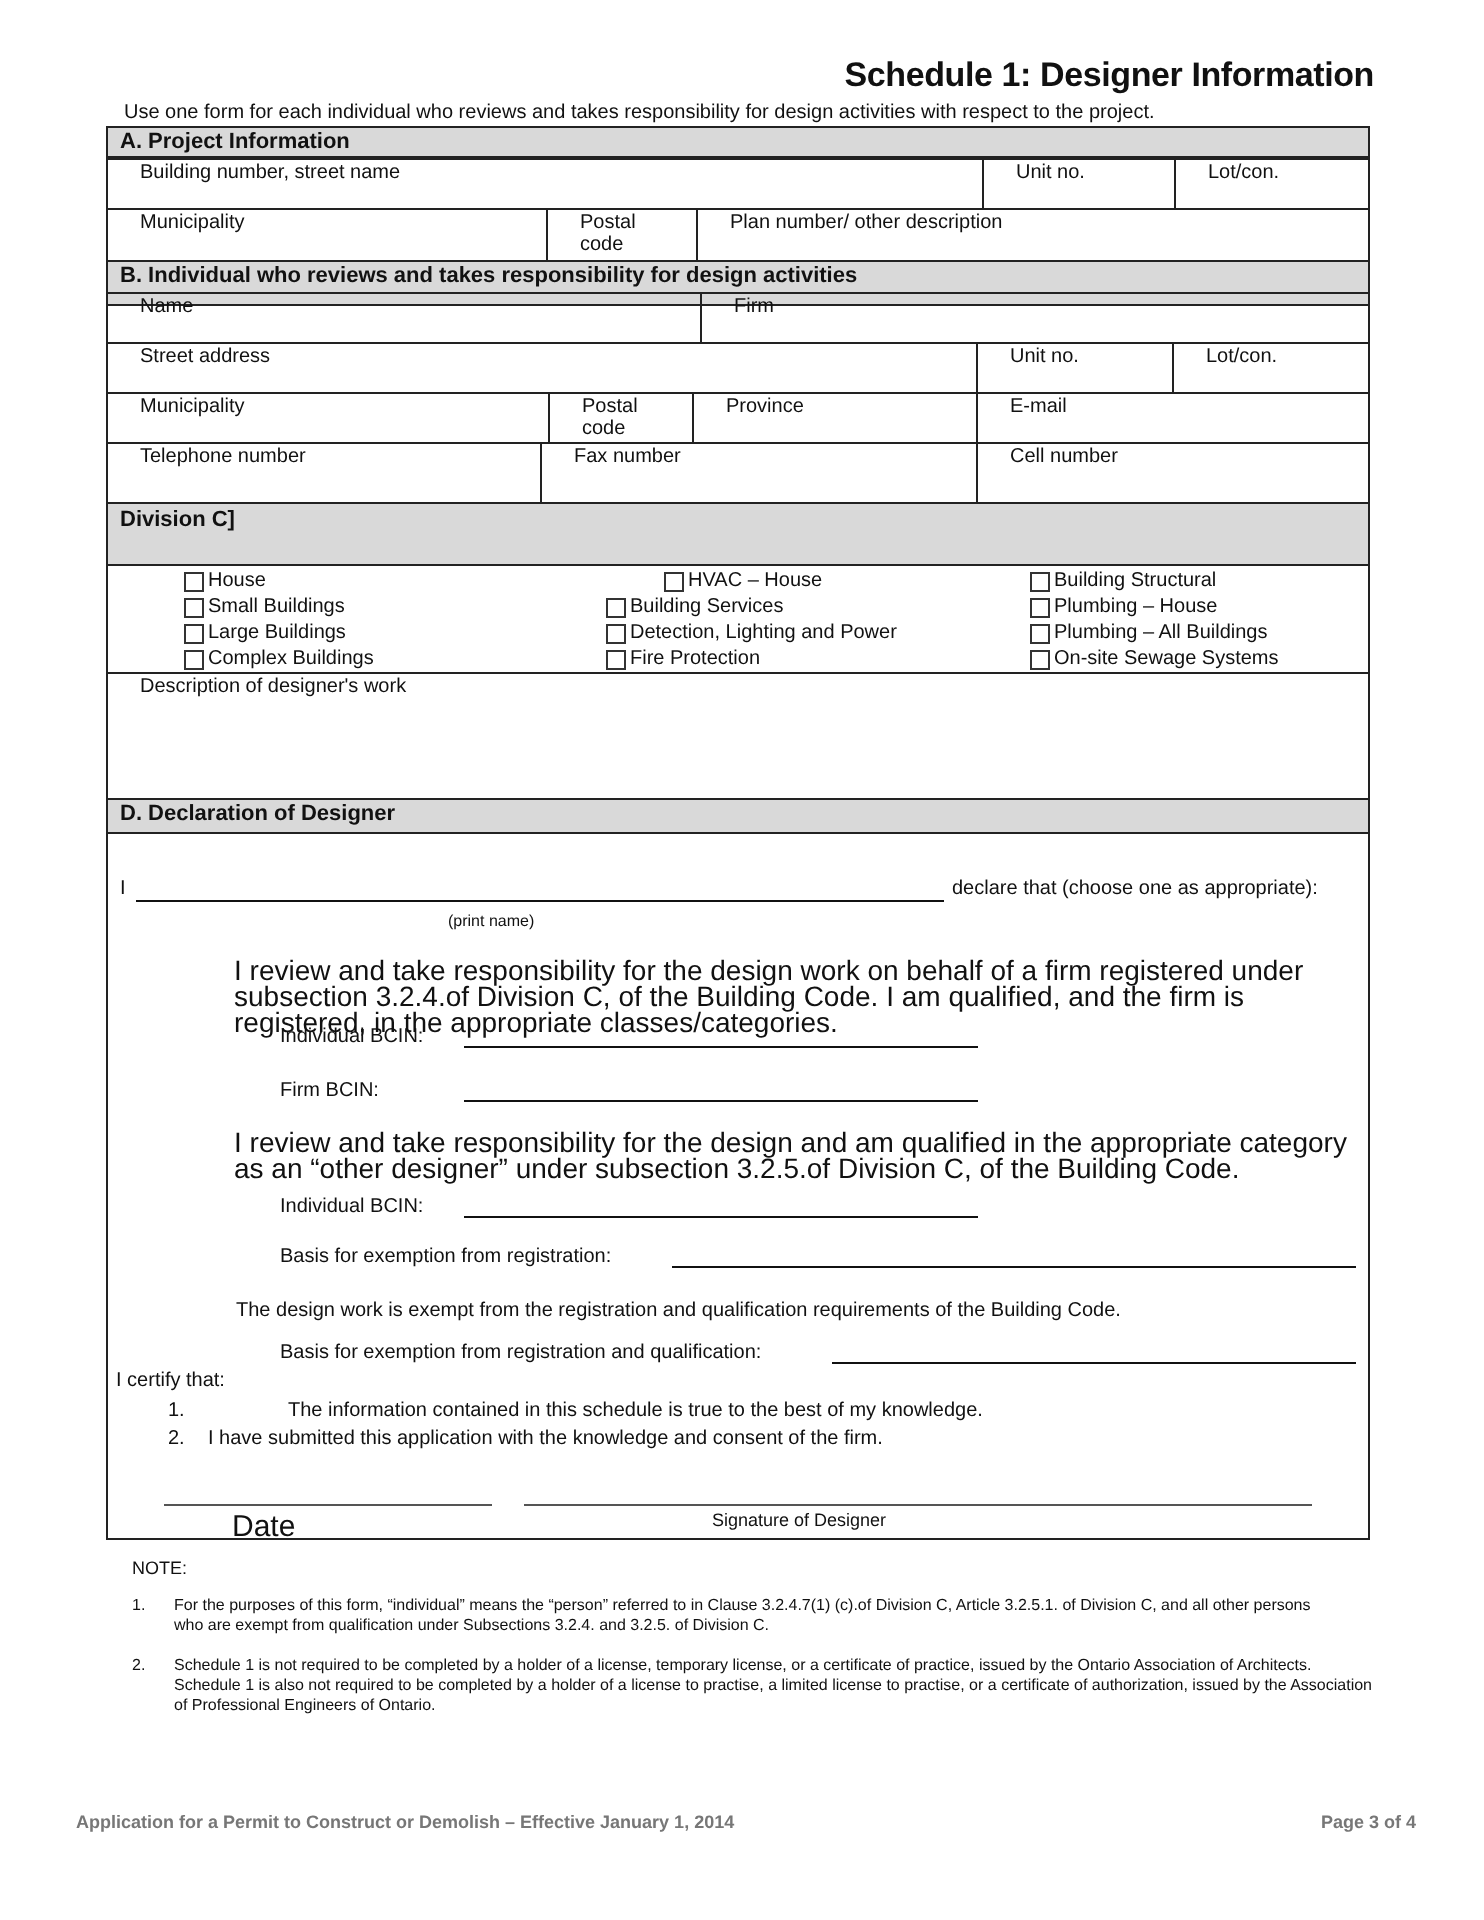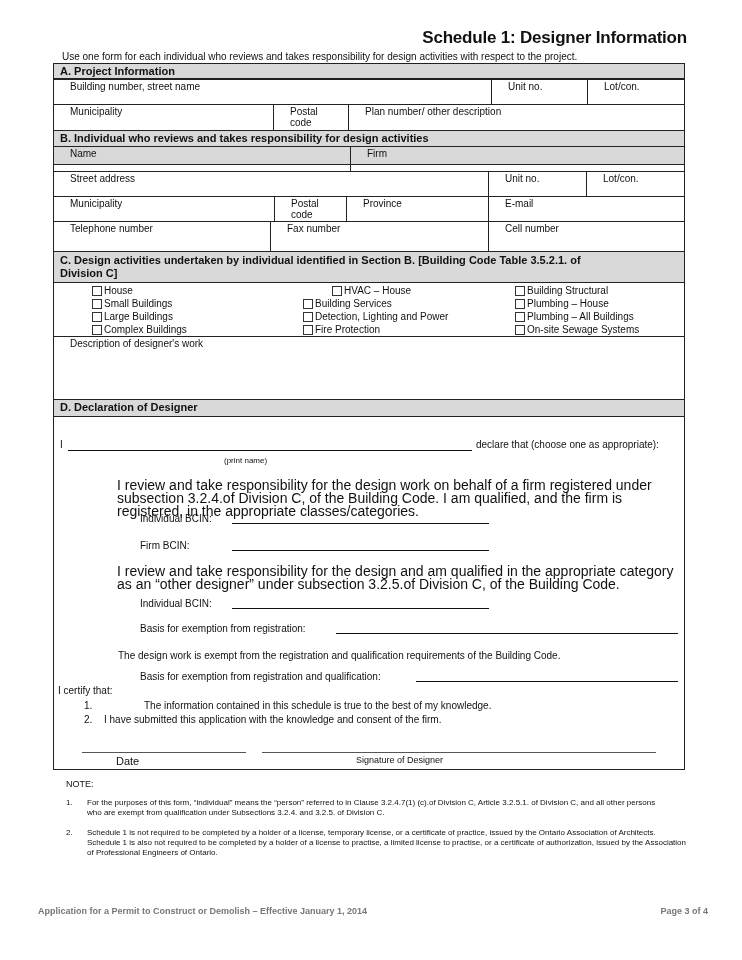--- a/index.html
+++ b/index.html
@@ -27,36 +27,35 @@
 <div class="abs frame"></div>
 
 <div class="hdr" style="top:63px;height:16px;">A.   Project Information</div>
 <div class="cell" style="left:53px;top:79px;width:439px;height:26px;"><span>Building number, street name</span></div>
 <div class="cell" style="left:491px;top:79px;width:97px;height:26px;"><span>Unit no.</span></div>
 <div class="cell" style="left:587px;top:79px;width:98px;height:26px;"><span>Lot/con.</span></div>
 <div class="cell" style="left:53px;top:104px;width:221px;height:27px;"><span>Municipality</span></div>
 <div class="cell" style="left:273px;top:104px;width:76px;height:27px;"><span>Postal code</span></div>
 <div class="cell" style="left:348px;top:104px;width:337px;height:27px;"><span>Plan number/ other description</span></div>
 
-<div class="hdr" style="top:130px;height:35px;">B.   Individual who reviews and takes responsibility for design activities</div>
+<div class="hdr" style="top:130px;height:23px;">B.   Individual who reviews and takes responsibility for design activities</div>
 <div class="cell" style="left:53px;top:146px;width:298px;height:26px;"><span>Name</span></div>
 <div class="cell" style="left:350px;top:146px;width:335px;height:26px;"><span>Firm</span></div>
 <div class="cell" style="left:53px;top:171px;width:436px;height:26px;"><span>Street address</span></div>
 <div class="cell" style="left:488px;top:171px;width:99px;height:26px;"><span>Unit no.</span></div>
 <div class="cell" style="left:586px;top:171px;width:99px;height:26px;"><span>Lot/con.</span></div>
 <div class="cell" style="left:53px;top:196px;width:222px;height:26px;"><span>Municipality</span></div>
 <div class="cell" style="left:274px;top:196px;width:73px;height:26px;"><span>Postal code</span></div>
 <div class="cell" style="left:346px;top:196px;width:143px;height:26px;"><span>Province</span></div>
 <div class="cell" style="left:488px;top:196px;width:197px;height:26px;"><span>E-mail</span></div>
 <div class="cell" style="left:53px;top:221px;width:218px;height:31px;"><span>Telephone number</span></div>
 <div class="cell" style="left:270px;top:221px;width:219px;height:31px;"><span>Fax number</span></div>
 <div class="cell" style="left:488px;top:221px;width:197px;height:31px;"><span>Cell number</span></div>
 
 <div class="hdr" style="top:251px;height:32px;line-height:13px;padding-top:2px;">
-  <div>C.   Design activities undertaken by individual identified in Section B.  [Building Code Table 3.5.2.1. of</div>
   <div>Division C]</div>
 </div>
 <div class="cell" style="left:53px;top:282px;width:632px;height:55px;"></div>
 <div id="cb-container">
     <div class="cb-row" style="left: 92px; top: 284px;">
       <span class="cb"></span>
       <span>House</span>
     </div>
     <div class="cb-row" style="left: 92px; top: 297px;">
       <span class="cb"></span>
@@ -129,21 +128,21 @@
 <div class="txt" style="left:140px;top:671px;">Basis for exemption from registration and qualification:</div>
 <div class="line" style="left:416px;top:670px;width:262px;height:11px;"></div>
 
 <div class="txt" style="left:58px;top:685px;">I certify that:</div>
 <div class="txt" style="left:84px;top:700px;">1.</div>
 <div class="txt" style="left:104px;top:700px;margin-left:40px;">The information contained in this schedule is true to the best of my knowledge.</div>
 <div class="txt" style="left:84px;top:714px;">2.</div>
 <div class="txt" style="left:104px;top:714px;">I have submitted this application with the knowledge and consent of the firm.</div>
 
 <div class="line" style="left:82px;top:742px;width:164px;height:10px;border-color:#555;"></div>
-<div class="txt" style="left:116px;top:755px;font-size:11px;">Date</div>
+<div class="txt" style="left:116px;top:755px;font-size:15px;">Date</div>
 <div class="line" style="left:262px;top:742px;width:394px;height:10px;border-color:#555;"></div>
 <div class="txt" style="left:356px;top:755px;font-size:9px;text-align:center;">Signature of Designer</div>
 
 <div class="txt" style="left:66px;top:779px;font-size:9px;">NOTE:</div>
 <div class="note" style="left:66px;top:798px;">1.</div>
 <div class="note" style="left:87px;top:798px;width:580px;">For the purposes of this form, “individual” means the “person” referred to in Clause 3.2.4.7(1) (c).of Division C, Article 3.2.5.1. of Division C, and all other persons who are exempt from qualification under Subsections 3.2.4. and 3.2.5. of Division C.</div>
 <div class="note" style="left:66px;top:828px;">2.</div>
 <div class="note" style="left:87px;top:828px;width:600px;">Schedule 1 is not required to be completed by a holder of a license, temporary license, or a certificate of practice, issued by the Ontario Association of Architects.  Schedule 1 is also not required to be completed by a holder of a license to practise, a limited license to practise, or a certificate of authorization, issued by the Association of Professional Engineers of Ontario.</div>
 
 <div class="foot" style="left:38px;top:906px;">Application for a Permit to Construct or Demolish – Effective January 1, 2014</div>

